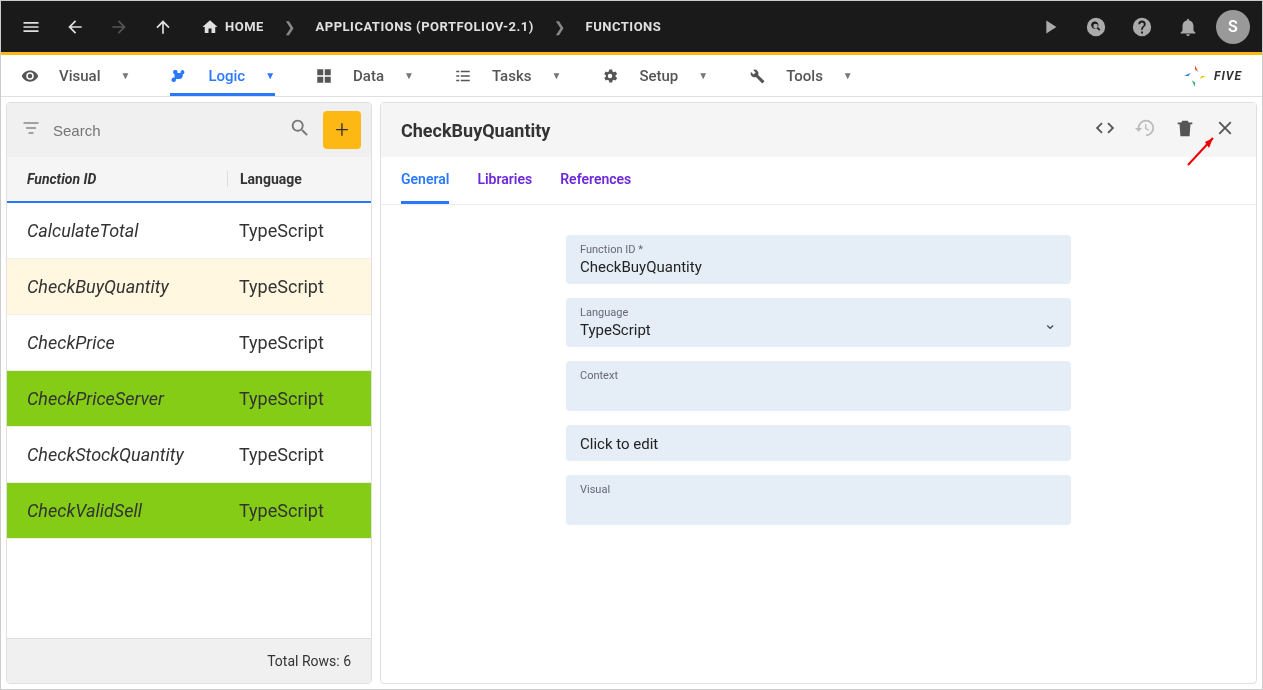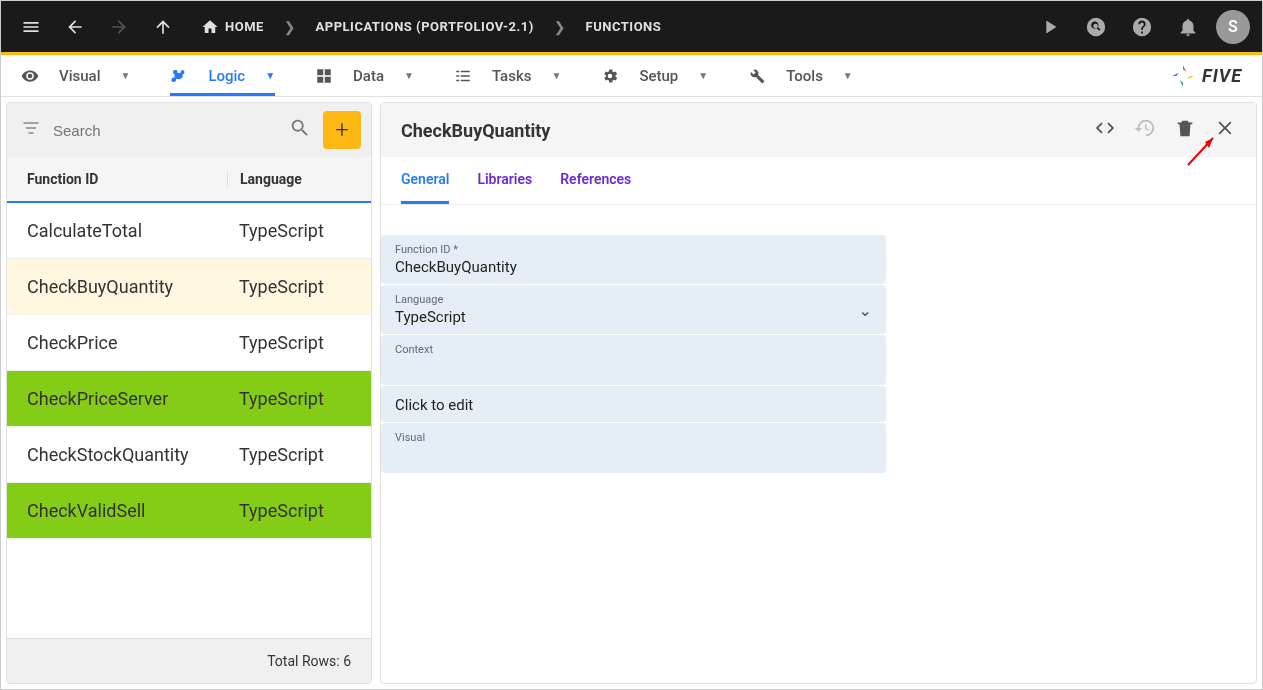--- a/index.html
+++ b/index.html
@@ -14,52 +14,52 @@
   .bc-sep { color: #888; font-size: 14px;}
   .topbar .right { display: flex; align-items: center; gap: 10px;}
   .avatar { width: 34px; height: 34px; border-radius: 50%; background: #999; color:#fff; display:flex; align-items:center; justify-content:center; font-weight:600;}
   .topbar .right svg { fill: #aaa; width:22px; height:22px;}
 
   .menubar { height: 42px; display: flex; align-items: center; padding: 0 20px; gap: 40px; border-bottom: 1px solid #e0e0e0; background:#fff;}
   .menu-item { display: flex; align-items: center; gap: 20px; font-size: 15px; color: #555; font-weight: 500; cursor: pointer; height: 100%; border-bottom: 3px solid transparent; padding-top: 3px;}
   .menu-item.active { color: #2979ff; border-bottom-color: #2979ff;}
   .menu-item .caret { font-size: 10px; color: #777;}
   .logo-area { margin-left: auto; display:flex; align-items:center; gap:6px;}
-  .logo-text { font-size: 18px; font-weight: 700; letter-spacing: 1px; color:#333; font-style: italic;}
+  .logo-text { font-size: 12px; font-weight: 700; letter-spacing: 1px; color:#333; font-style: italic;}
 
   .main { display: flex; height: calc(100% - 54px - 42px); padding: 5px; gap: 8px; background: #fff;}
   
   .left-pane { width: 366px; display: flex; flex-direction: column; border: 1px solid #e0e0e0; border-radius: 4px; background: #fafafa;}
   .search-row { display: flex; align-items: center; padding: 8px 10px; gap: 8px; background: #f0f0f0;}
   .search-row .filter-icon { color: #888; padding: 4px;}
   .search-row input { flex: 1; border: none; background: transparent; font-size: 15px; outline: none; color: #555;}
   .search-row .search-icon { color: #777; padding: 4px;}
   .add-btn { width: 38px; height: 38px; background: #fdb813; border-radius: 4px; display: flex; align-items:center; justify-content:center; font-size: 24px; font-weight:300; color:#333; cursor:pointer;}
 
   .table-header { display:flex; background:#f5f5f5; border-bottom: 2px solid #2979ff; padding: 14px 20px; font-size:14px; font-weight:700; color:#333;}
-  .col-fn { width: 200px;}
+  .col-fn { width: 200px; font-style: italic;}
   .col-lang { flex:1; border-left:1px solid #ddd; padding-left: 12px;}
   .table-body { flex:1; overflow-y:auto; background:#fff;}
   .table-row { display:flex; padding: 17px 20px; font-size:18px; border-bottom:1px solid #eee; cursor:pointer;}
   .table-row.selected { background:#fff7e0;}
   .table-row.alt { background: #84cc16;}
   .table-footer { padding: 14px 20px; text-align:right; font-size:14px; font-weight:400; background:#f0f0f0; border-top:1px solid #ddd;}
 
   .right-pane { flex:1; border:1px solid #e0e0e0; border-radius:4px; display:flex; flex-direction:column; background:#fff;}
   .detail-header { display:flex; align-items:center; padding: 14px 20px; background:#f5f5f5;}
   .detail-title { font-size:18px; font-weight:700; flex:1;}
   .detail-actions { display:flex; align-items:center; gap:18px;}
   .detail-actions svg { width:22px; height:22px; fill:#555; cursor:pointer;}
   .detail-actions .muted svg { fill:#bbb;}
   
   .tabs { display:flex; gap:28px; padding: 0 20px; border-bottom:1px solid #eee;}
   .tab { padding: 14px 0; font-size:14px; font-weight:600; color:#6d28d9; cursor:pointer; border-bottom:3px solid transparent;}
   .tab.active { color:#2979ff; border-bottom-color:#2979ff;}
 
-  .form-area { padding: 30px 0; display:flex; flex-direction:column; align-items:flex-start; gap:1px;}
+  .form-area { padding: 30px 0; display:flex; flex-direction:column; align-items:center; gap:14px;}
   .field { width: 505px; background:#e5eef7; border-radius:4px; padding: 8px 14px; position:relative; cursor: default;}
   .field.clickable { cursor:pointer;}
   .field-label { font-size:11px; color:#667; }
   .field-value { font-size:15px; color:#222; padding-top:2px; min-height: 20px;}
   .field .chev { position:absolute; right:14px; top:50%; transform:translateY(-50%); color:#555;}
   .field.empty-tall { min-height: 50px;}
 
   .red-arrow { position: absolute; top: 130px; right: 40px; pointer-events:none;}
 </style>
 </head>

